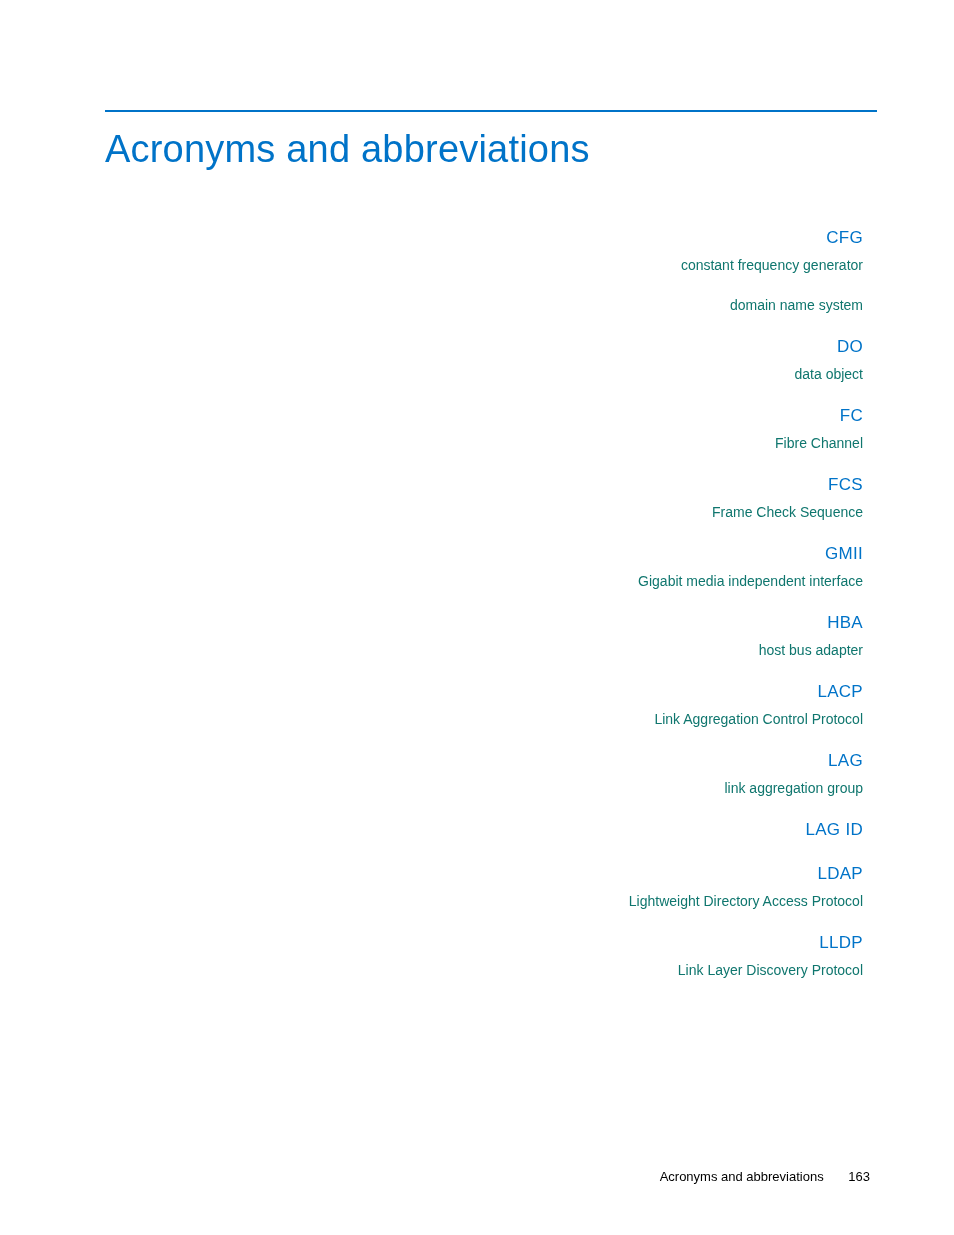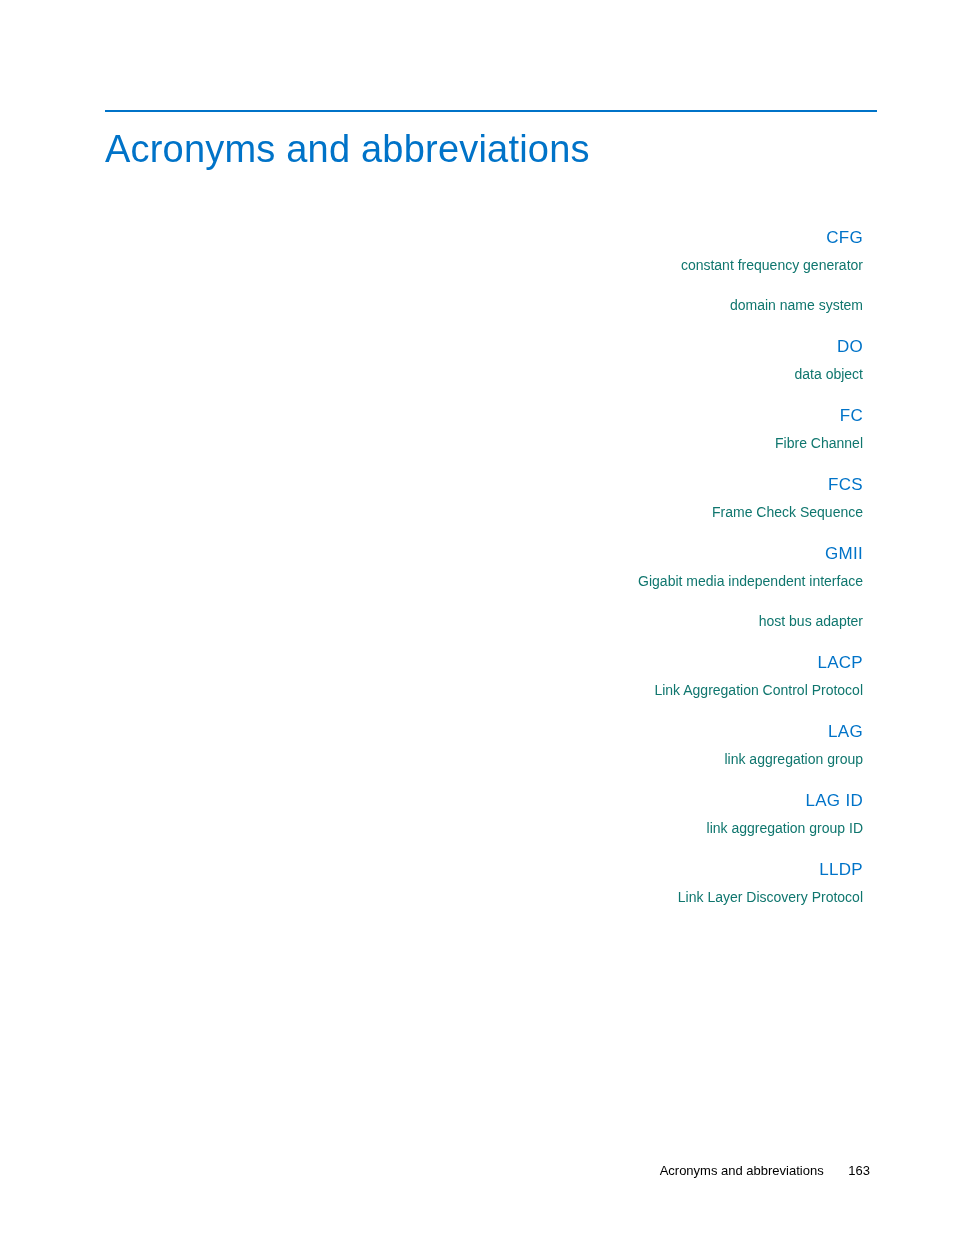--- a/index.html
+++ b/index.html
@@ -51,21 +51,21 @@
       letter-spacing: 0.3px;
     }
     .definition {
       font-size: 14px;
       color: #0f766e;
       font-weight: 400;
       font-family: 'Segoe UI', 'Helvetica Neue', Arial, sans-serif;
     }
     .footer {
       position: absolute;
-      bottom: 64px;
+      bottom: 58px;
       right: 84px;
       font-size: 13px;
       color: #000000;
       font-family: 'Segoe UI', 'Helvetica Neue', Arial, sans-serif;
     }
     .footer-page {
       margin-left: 14px;
     }
   </style>
 </head>
@@ -93,33 +93,37 @@
   </div>
   <div class="entry">
     <div class="term">FCS</div>
     <div class="definition">Frame Check Sequence</div>
   </div>
   <div class="entry">
     <div class="term">GMII</div>
     <div class="definition">Gigabit media independent interface</div>
   </div>
   <div class="entry">
+    <div class="term">HBA</div>
     <div class="definition">host bus adapter</div>
   </div>
   <div class="entry">
     <div class="term">LACP</div>
     <div class="definition">Link Aggregation Control Protocol</div>
   </div>
   <div class="entry">
     <div class="term">LAG</div>
     <div class="definition">link aggregation group</div>
   </div>
   <div class="entry">
     <div class="term">LAG ID</div>
-    <div class="definition">link aggregation group ID</div>
+  </div>
+  <div class="entry">
+    <div class="term">LDAP</div>
+    <div class="definition">Lightweight Directory Access Protocol</div>
   </div>
   <div class="entry">
     <div class="term">LLDP</div>
     <div class="definition">Link Layer Discovery Protocol</div>
   </div>
 </div>
 
 <div class="footer">
   <span>Acronyms and abbreviations</span>
   <span class="footer-page">163</span>

